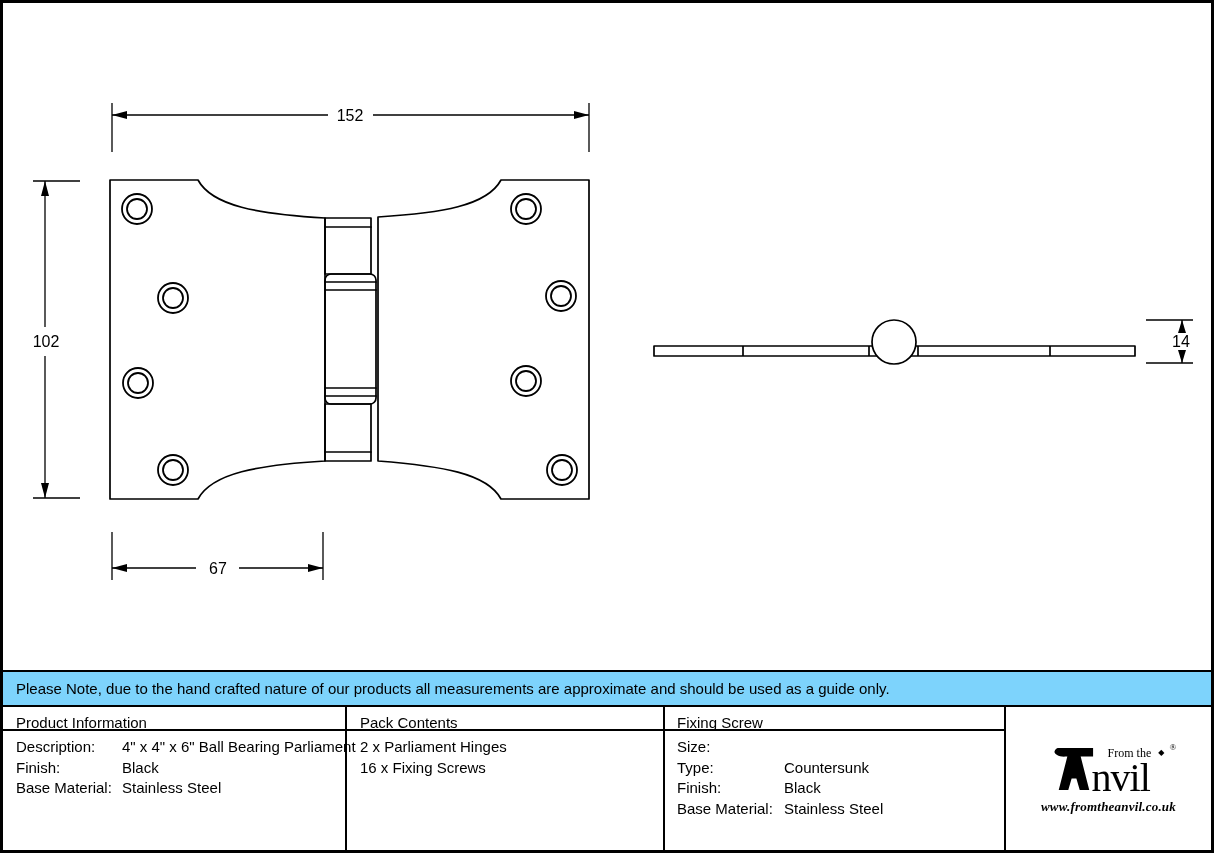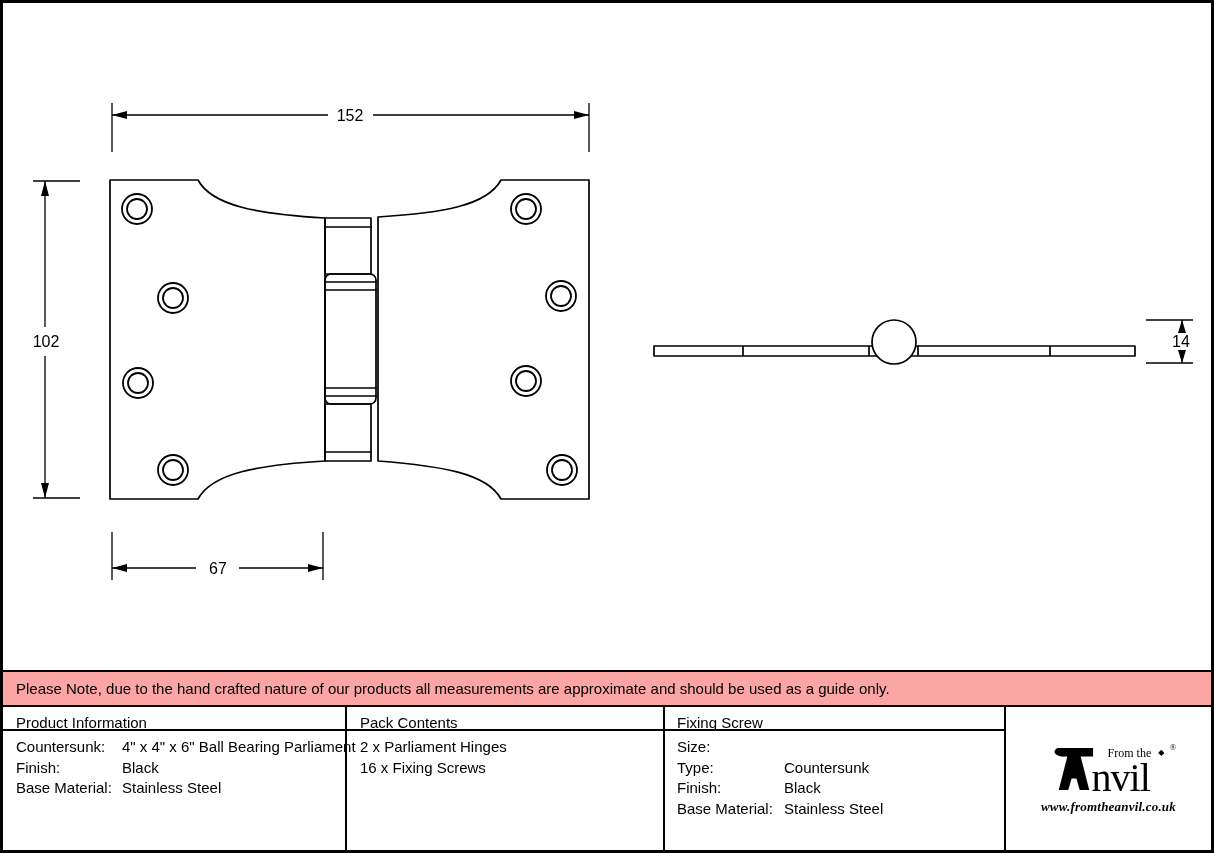--- a/index.html
+++ b/index.html
@@ -6,21 +6,21 @@
   .page{
     position:relative;width:1214px;height:853px;background:#fff;
     font-family:"Liberation Sans",sans-serif;color:#000;overflow:hidden;
   }
   .outer-border{position:absolute;inset:0;border:3px solid #000;pointer-events:none;z-index:20;}
   .drawing-svg{position:absolute;left:0;top:0;}
   
   .note-row{
     position:absolute;left:0;top:670px;width:1214px;height:37px;box-sizing:border-box;
     border-top:2px solid #000;border-bottom:2px solid #000;
-    display:flex;align-items:center;padding-left:16px;font-size:15px;background:#fca5a5;
+    display:flex;align-items:center;padding-left:16px;font-size:15px;background:#7dd3fc;
   }
   
   .vline{position:absolute;top:707px;bottom:0;width:2px;background:#000;}
   .vline.c1{left:345px;} .vline.c2{left:663px;} .vline.c3{left:1004px;}
   .hdr-underline{position:absolute;top:729px;left:0;width:1005px;height:2px;background:#000;}
   .col-hdr{position:absolute;top:707px;height:30px;display:flex;align-items:center;font-size:15px;white-space:nowrap;}
   .col-hdr.h1{left:16px;} .col-hdr.h2{left:360px;} .col-hdr.h3{left:677px;}
   .col-body{position:absolute;top:737px;font-size:15px;line-height:20.6px;white-space:nowrap;}
   .col-body.b1{left:16px;} .col-body.b2{left:360px;} .col-body.b3{left:677px;}
   .row{display:flex;}
@@ -153,21 +153,21 @@
   <div class="vline c2"></div>
   <div class="vline c3"></div>
   <div class="hdr-underline"></div>
 
   <div class="col-hdr h1">Product Information</div>
   <div class="col-hdr h2">Pack Contents</div>
   <div class="col-hdr h3">Fixing Screw</div>
 
   <div class="col-body b1">
     <div class="row">
-      <span class="lbl1">Countersunk:</span>
+      <span class="lbl1">Description:</span>
       <span>4" x 4" x 6" Ball Bearing Parliament</span>
     </div>
     <div class="row">
       <span class="lbl1">Finish:</span>
       <span>Black</span>
     </div>
     <div class="row">
       <span class="lbl1">Base Material:</span>
       <span>Stainless Steel</span>
     </div>

